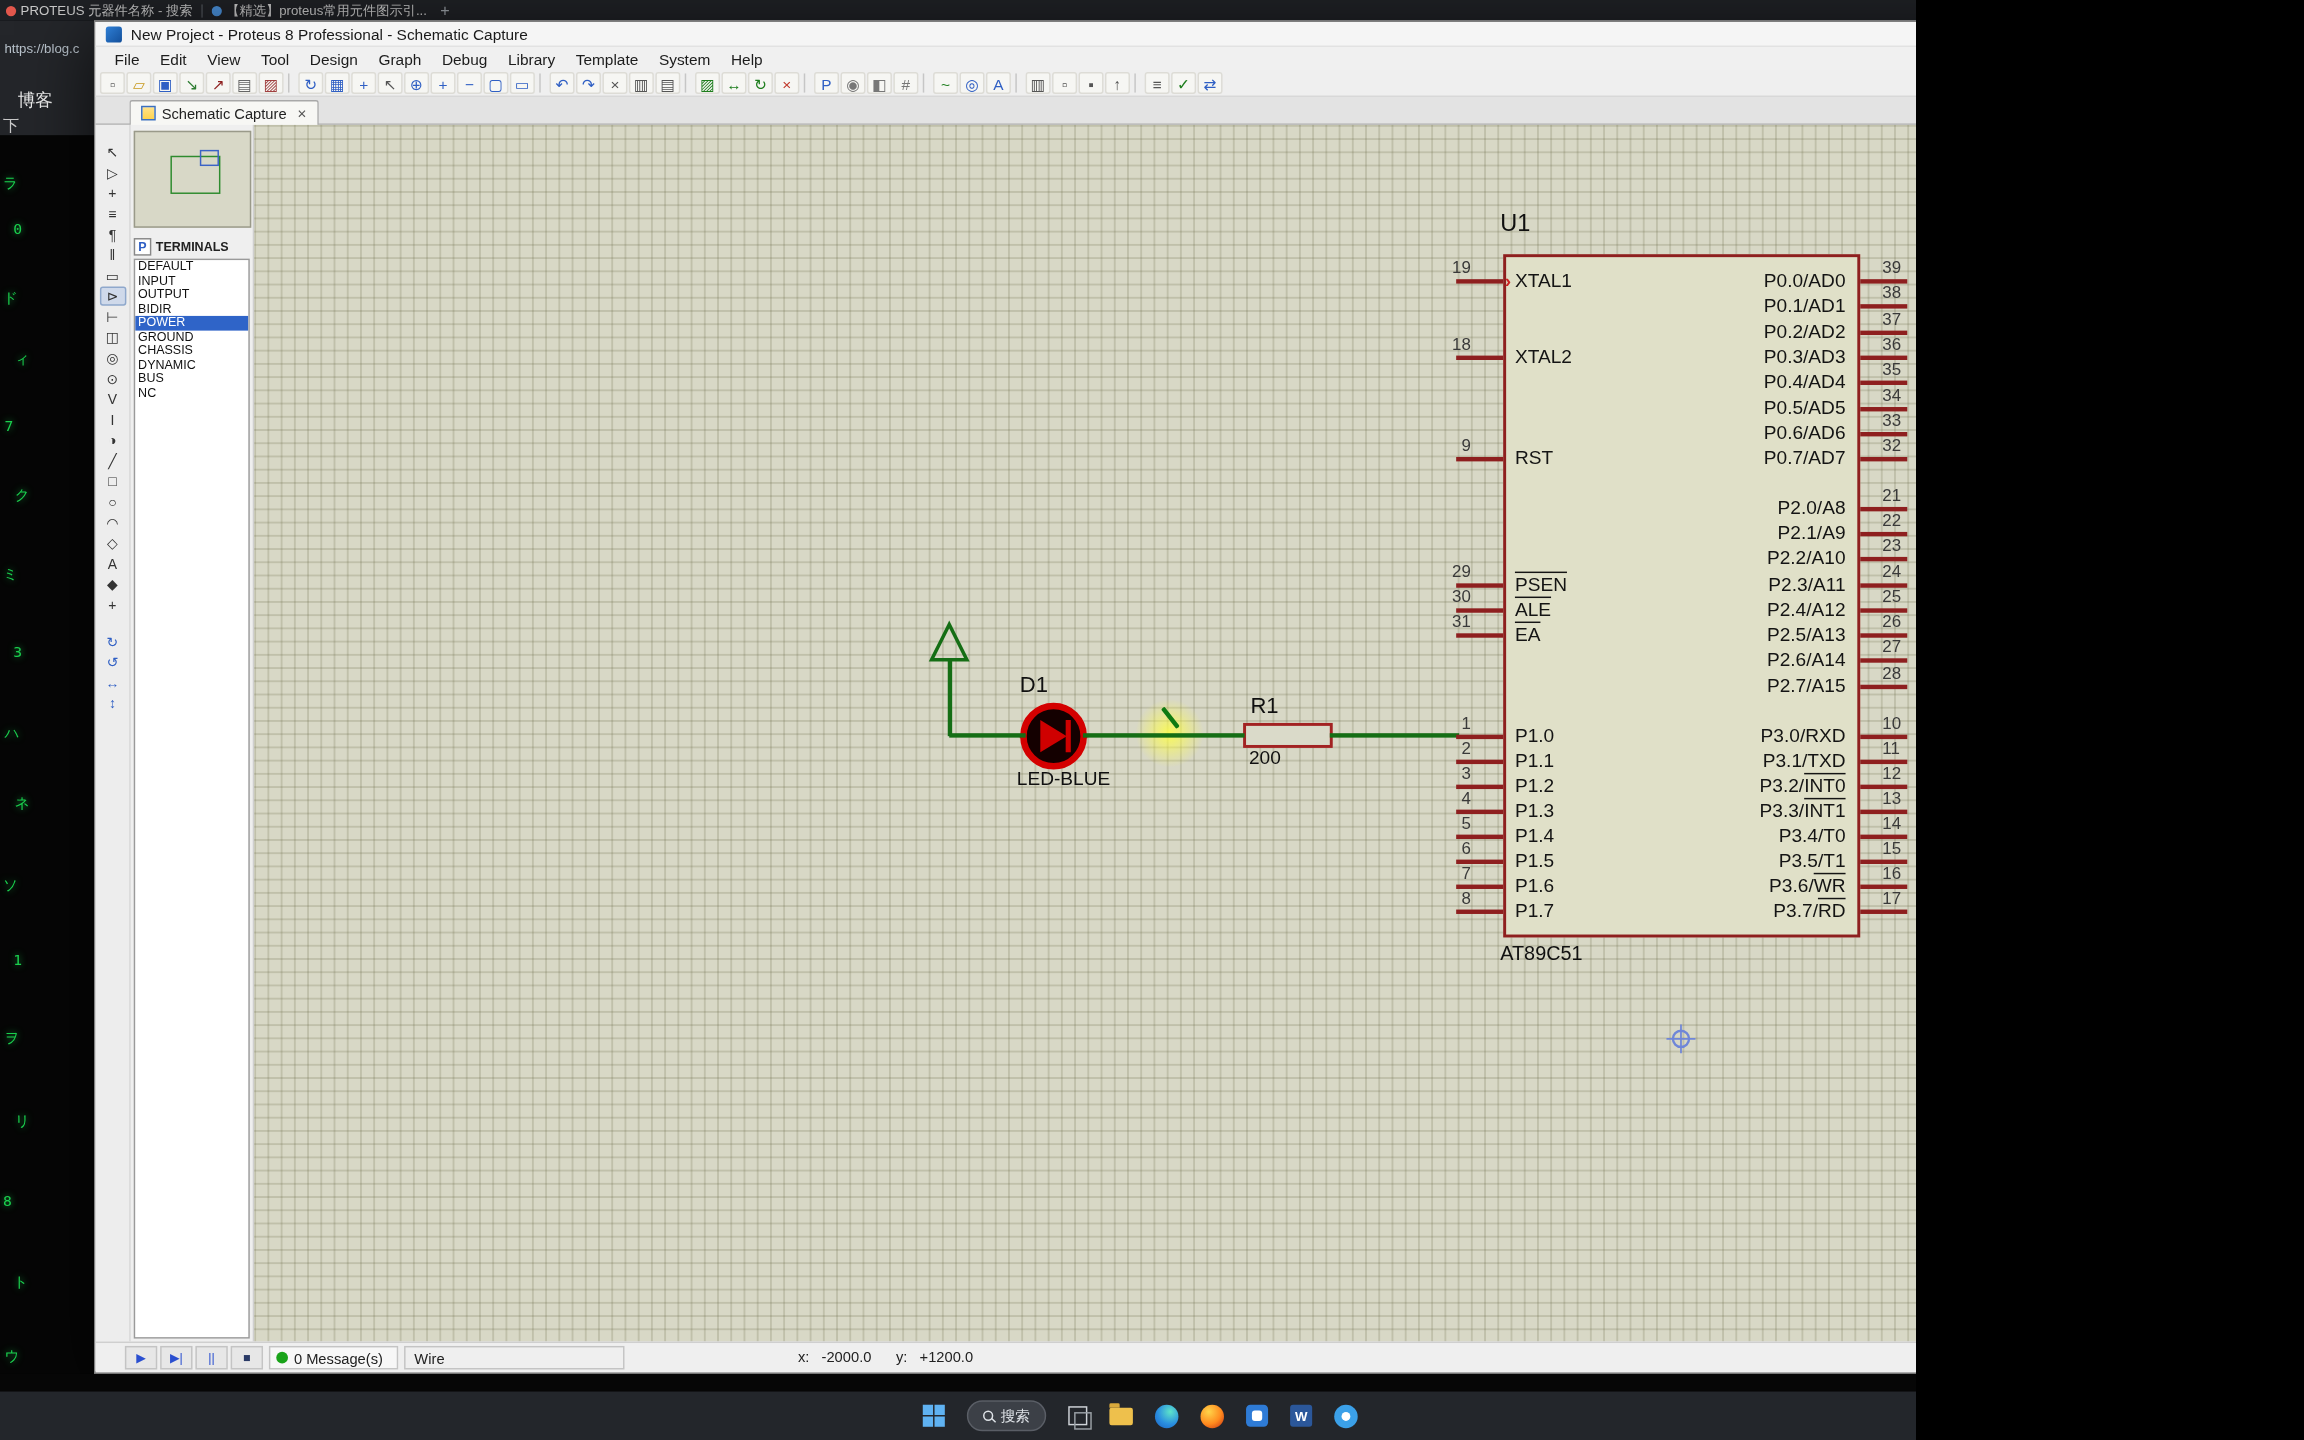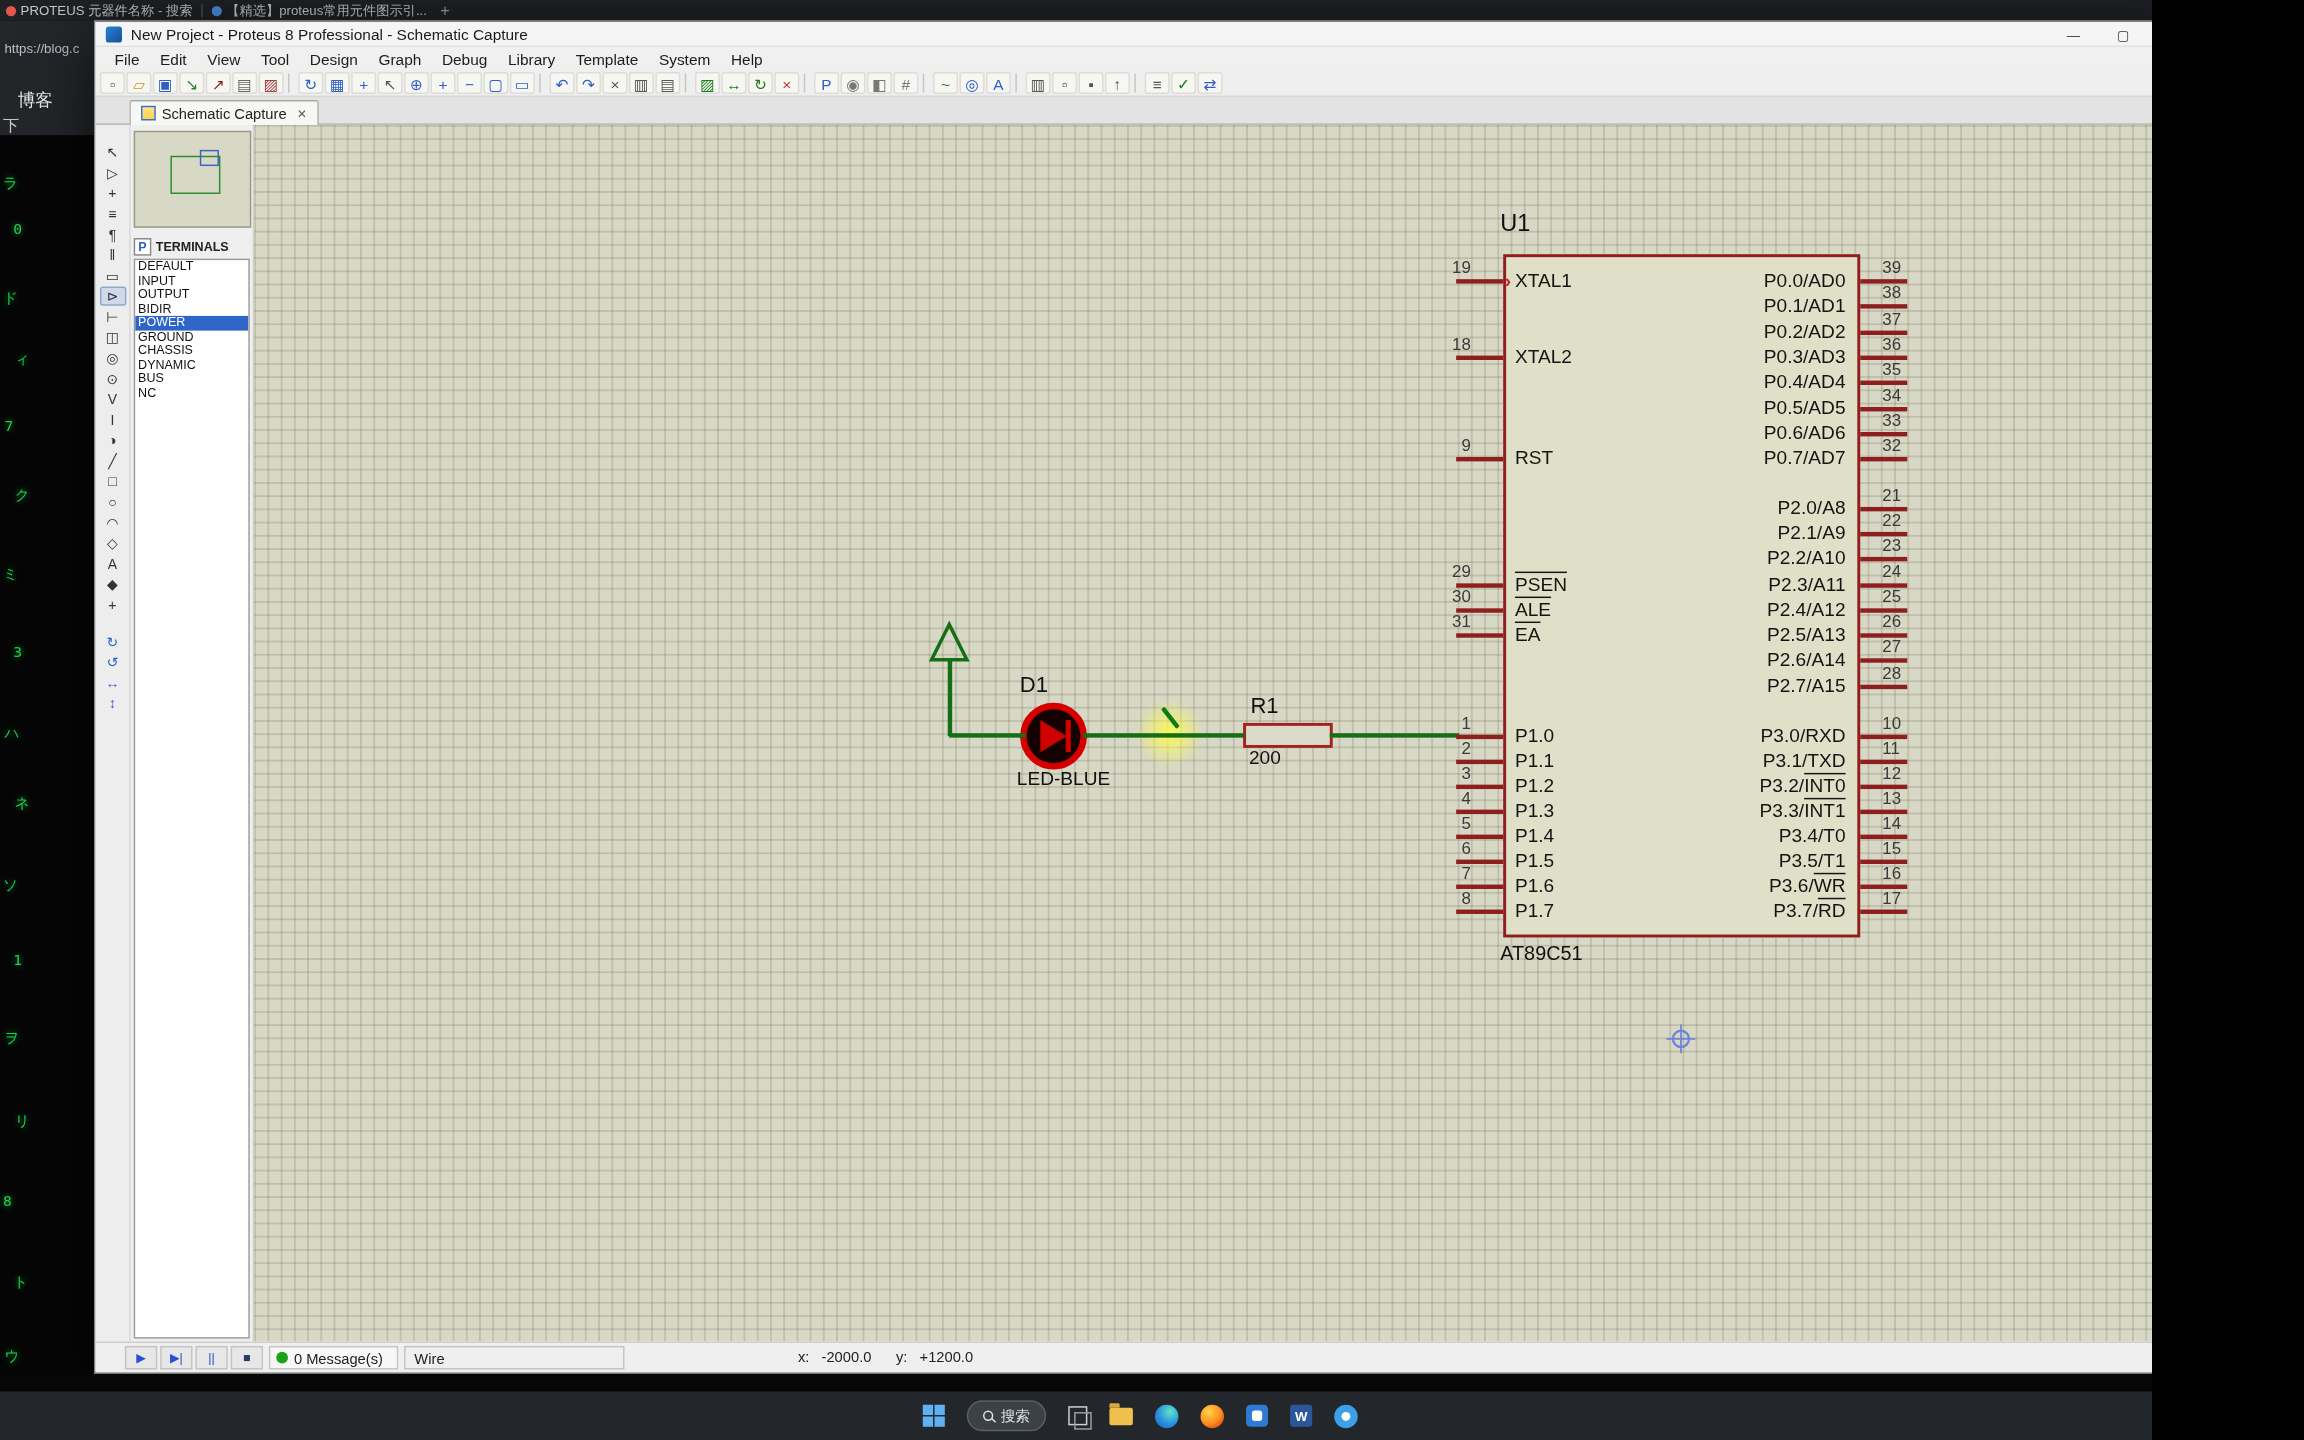--- a/index.html
+++ b/index.html
@@ -1,16 +1,16 @@
 <!DOCTYPE html>
 <html><head>
 <meta charset="utf-8">
 <style>
   html,body{margin:0;padding:0;background:#000;}
-  #viewport{position:relative;width:2152px;height:1440px;overflow:hidden;background:#84cc16;}
+  #viewport{position:relative;width:1916px;height:1440px;overflow:hidden;background:#84cc16;}
   #stage{position:relative;width:1568px;height:980px;overflow:hidden;background:#060606;
          transform:scale(1.4693877551);transform-origin:0 0;
          font-family:"Liberation Sans","DejaVu Sans",sans-serif;}
   *{box-sizing:border-box;}
   .abs{position:absolute;}
 
   
   .browser-top{position:absolute;left:0;top:0;width:1568px;height:14px;background:#1f2125;
                display:flex;align-items:center;gap:6px;padding:0 4px;font-size:9px;color:#c8c8c8;white-space:nowrap;}
   .btab{display:flex;align-items:center;gap:3px;overflow:hidden;}

